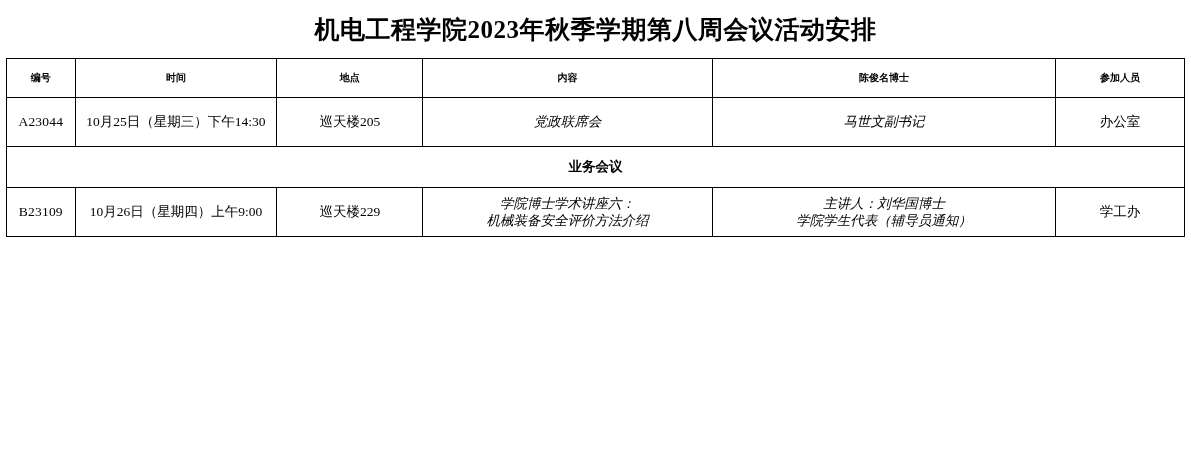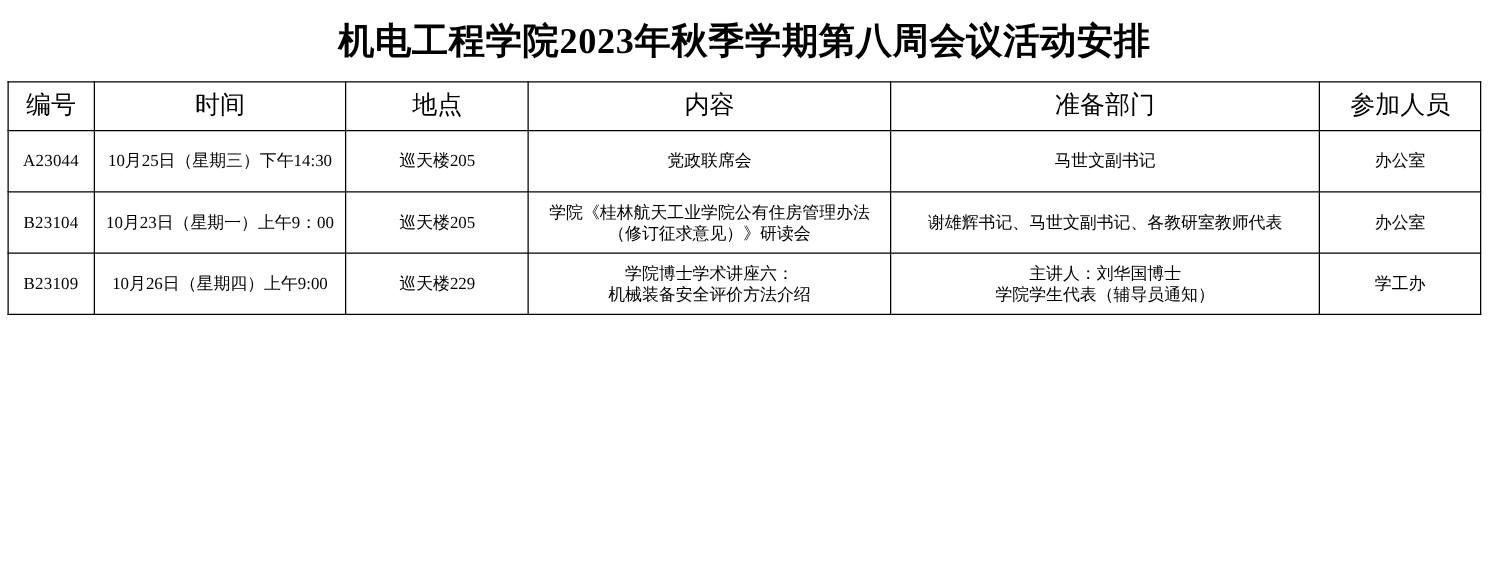--- a/index.html
+++ b/index.html
@@ -15,21 +15,21 @@
     overflow: hidden;
   }
   .page {
     width: 1191px;
     height: 461px;
     position: relative;
     box-sizing: border-box;
   }
   .doc-title {
     text-align: center;
-    font-size: 29px;
+    font-size: 25px;
     font-weight: bold;
     letter-spacing: 0.5px;
     padding: 13px 0 12px 0;
     font-family: "Liberation Serif", "DejaVu Serif", serif;
   }
   table.sched {
     border-collapse: collapse;
     width: 1179px;
     margin: 0 auto;
     table-layout: fixed;
@@ -38,22 +38,22 @@
     border: 1px solid #000000;
     text-align: center;
     vertical-align: middle;
     font-size: 13.5px;
     line-height: 1.28;
     padding: 5px 3px;
     font-family: "Liberation Serif", "DejaVu Serif", serif;
     word-break: break-all;
   }
   table.sched thead th {
-    font-weight: normal;
-    font-size: 20px;
+    font-weight: bold;
+    font-size: 10px;
     height: 30px;
     padding: 4px 3px;
   }
   .col-id { width: 64px; }
   .col-time { width: 188px; }
   .col-place { width: 136px; }
   .col-content { width: 270px; }
   .col-people { width: 320px; }
   .col-dept { width: 120px; }
 
@@ -67,20 +67,21 @@
   }
   .section-row td {
     font-weight: bold;
     font-size: 17px;
     height: 30px;
     padding: 5px 3px;
   }
   .row-tall td { height: 38px; }
   .multiline {
     white-space: pre-line;
+    font-style: italic;
   }
 </style>
 </head>
 <body>
 
 <div class="page">
 
   <div class="doc-title">机电工程学院2023年秋季学期第八周会议活动安排</div>
 
   <table class="sched">
@@ -91,44 +92,39 @@
       <col class="col-content">
       <col class="col-people">
       <col class="col-dept">
     </colgroup>
     <thead>
       <tr>
         <th>编号</th>
         <th>时间</th>
         <th>地点</th>
         <th>内容</th>
-        <th>准备部门</th>
+        <th>陈俊名博士</th>
         <th>参加人员</th>
       </tr>
     </thead>
     <tbody>
 
       <tr class="row-tall">
         <td class="cell-id">A23044</td>
         <td class="cell-time">10月25日（星期三）下午14:30</td>
         <td>巡天楼205</td>
         <td class="multiline">党政联席会</td>
         <td class="multiline">马世文副书记</td>
         <td>办公室</td>
       </tr>
 
+      <tr class="section-row">
+        <td colspan="6">业务会议</td>
+      </tr>
 
-      <tr class="row-tall">
-        <td class="cell-id">B23104</td>
-        <td class="cell-time">10月23日（星期一）上午9：00</td>
-        <td>巡天楼205</td>
-        <td class="multiline">学院《桂林航天工业学院公有住房管理办法（修订征求意见）》研读会</td>
-        <td class="multiline">谢雄辉书记、马世文副书记、各教研室教师代表</td>
-        <td>办公室</td>
-      </tr>
 
 
 
 
 
       <tr class="row-tall">
         <td class="cell-id">B23109</td>
         <td class="cell-time">10月26日（星期四）上午9:00</td>
         <td>巡天楼229</td>
         <td class="multiline">学院博士学术讲座六：

